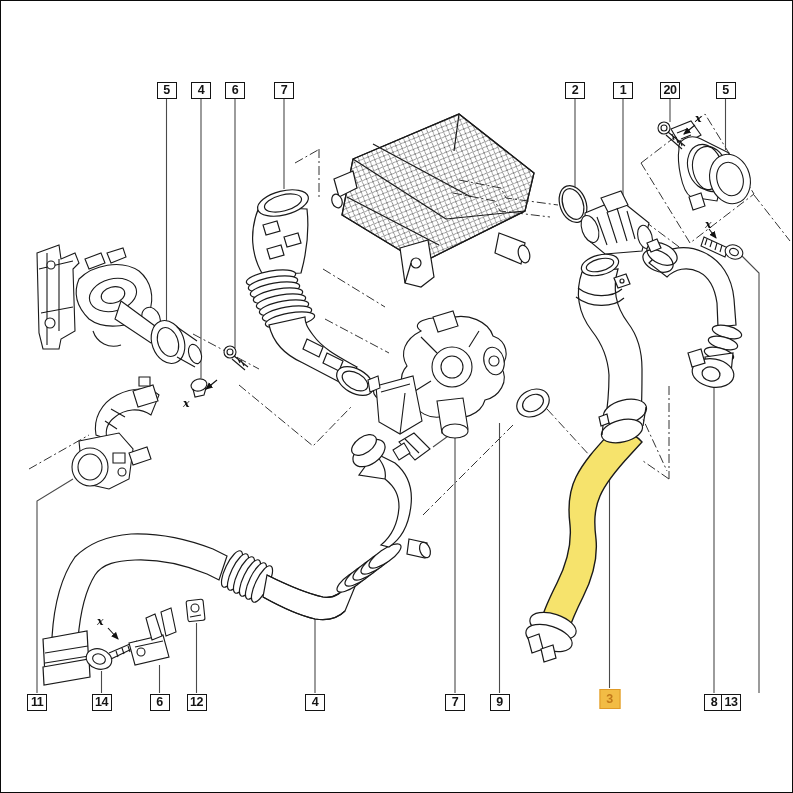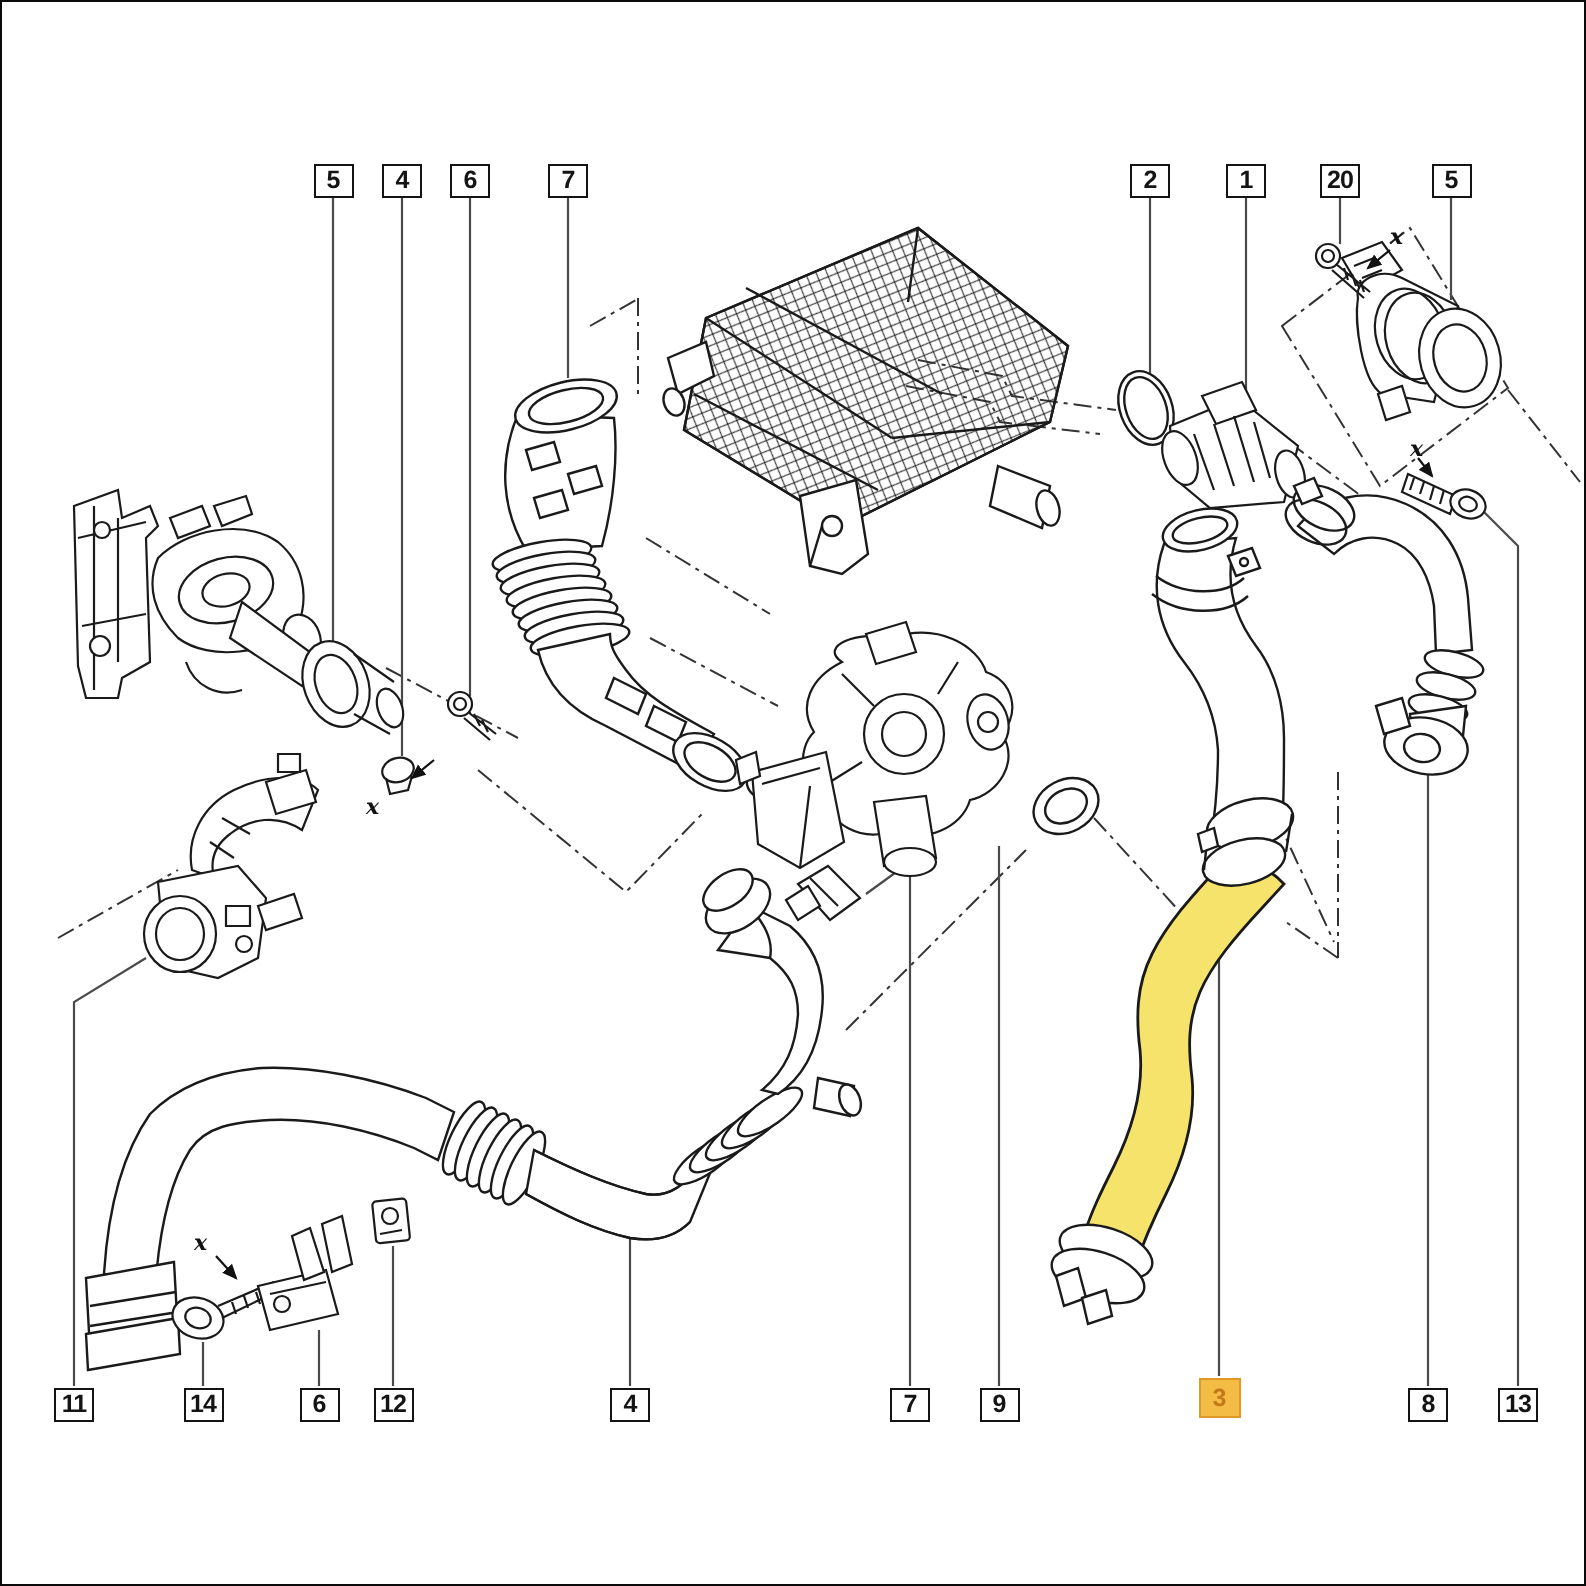--- a/index.html
+++ b/index.html
@@ -369,16 +369,16 @@
     </div>
   <div class="callout" style="left:498.5px;top:693px">
       <span>9</span>
     </div>
   <div class="callout hl" style="left:608.5px;top:688px">
       <span>3</span>
     </div>
   <div class="callout" style="left:713px;top:693px">
       <span>8</span>
     </div>
-  <div class="callout" style="left:758px;top:693px">
+  <div class="callout" style="left:730px;top:693px">
       <span>13</span>
     </div>
 </div>
 
 </body></html>

